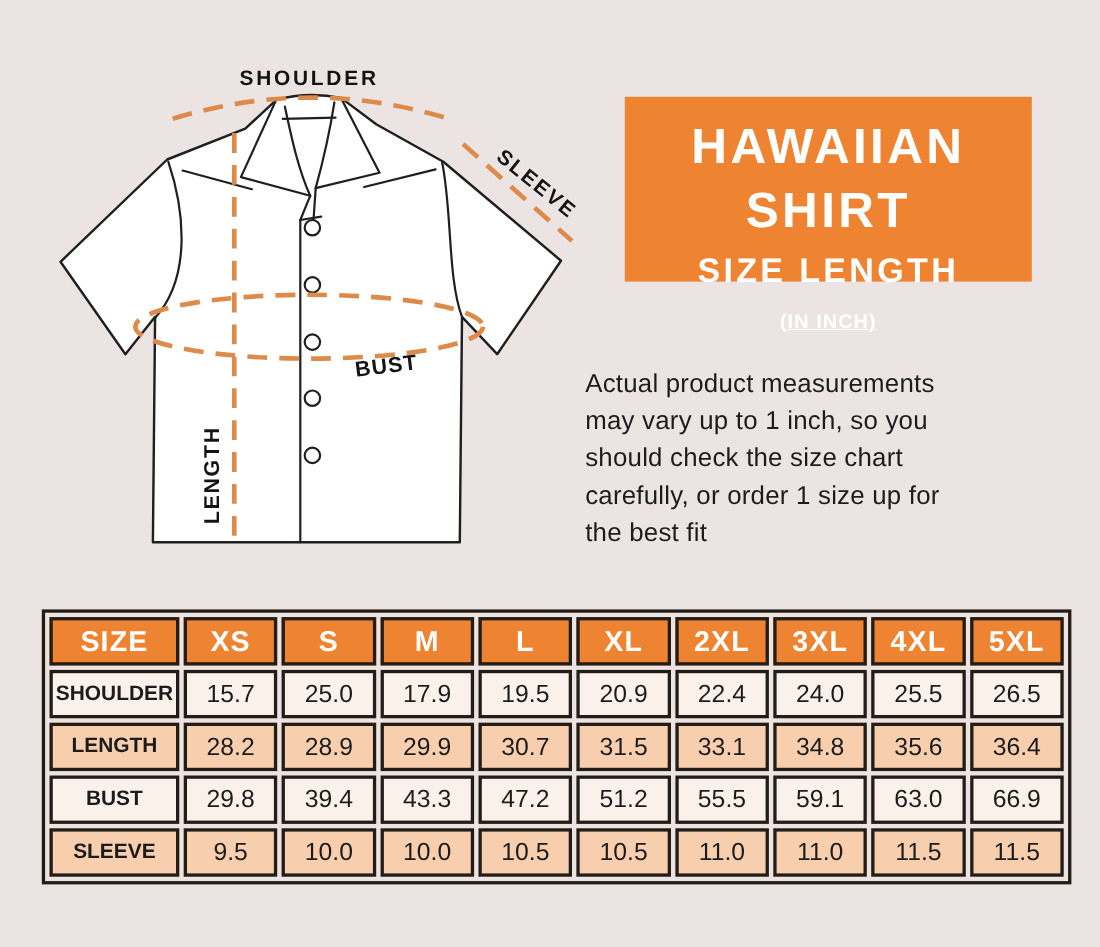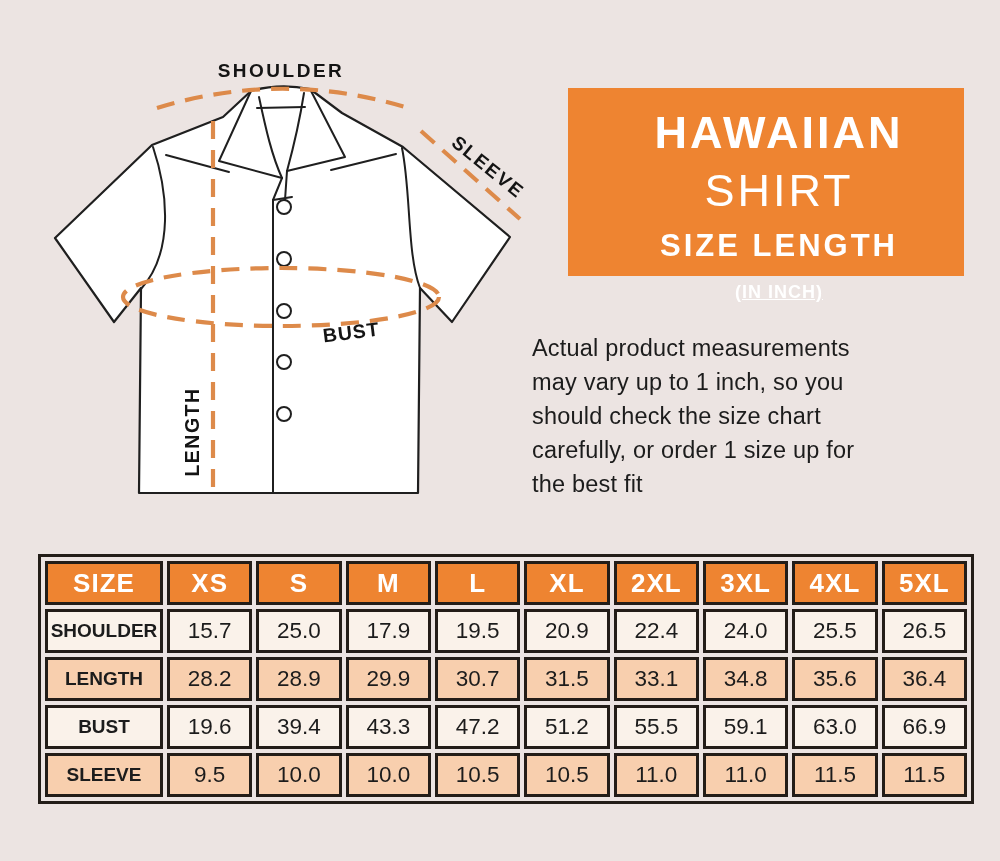--- a/index.html
+++ b/index.html
@@ -18,24 +18,24 @@
 
   
   .shirt-svg{position:absolute;left:0;top:0;}
   .outline{fill:#ffffff;stroke:#1f1f1f;stroke-width:2.2;stroke-linejoin:round;}
   .seam{fill:none;stroke:#1f1f1f;stroke-width:2;stroke-linejoin:round;stroke-linecap:round;}
   .btn{fill:#ffffff;stroke:#1f1f1f;stroke-width:2;}
   .dashline{fill:none;stroke:var(--dash);stroke-width:4.2;stroke-dasharray:18 11;}
   .diaglabel{font-family:"Liberation Sans",sans-serif;font-weight:bold;fill:#141414;}
 
   
-  .title-box{position:absolute;left:568px;top:88px;width:370px;height:188px;background:var(--orange);
-             display:flex;flex-direction:column;align-items:center;text-align:center;color:#ffffff;padding-left:26px;}
+  .title-box{position:absolute;left:568px;top:88px;width:370px;height:168px;background:var(--orange);
+             display:flex;flex-direction:column;align-items:center;text-align:center;color:#ffffff;}
   .t1{margin-top:16px;font-size:45px;font-weight:bold;line-height:58px;letter-spacing:3px;}
-  .t2{font-size:45px;font-weight:normal;line-height:58px;letter-spacing:3px;}
+  .t2{font-size:45px;font-weight:bold;line-height:58px;letter-spacing:3px;}
   .t3{margin-top:9px;font-size:31px;font-weight:bold;line-height:34px;letter-spacing:3px;}
   .t4{margin-top:16px;font-size:18px;font-weight:bold;line-height:26px;letter-spacing:1px;text-decoration:underline;}
 
   
   .desc{position:absolute;left:532px;top:331px;width:420px;font-size:23.5px;line-height:34px;
         color:var(--text);white-space:pre-line;letter-spacing:0.2px;}
 
   
   .size-table{position:absolute;left:38px;top:554px;width:930px;
               border-collapse:separate;border-spacing:4px;table-layout:fixed;
@@ -141,21 +141,21 @@
           <td class="val">29.9</td>
           <td class="val">30.7</td>
           <td class="val">31.5</td>
           <td class="val">33.1</td>
           <td class="val">34.8</td>
           <td class="val">35.6</td>
           <td class="val">36.4</td>
         </tr>
         <tr class="row-cream">
           <td class="label">BUST</td>
-          <td class="val">19.6</td>
+          <td class="val">29.8</td>
           <td class="val">39.4</td>
           <td class="val">43.3</td>
           <td class="val">47.2</td>
           <td class="val">51.2</td>
           <td class="val">55.5</td>
           <td class="val">59.1</td>
           <td class="val">63.0</td>
           <td class="val">66.9</td>
         </tr>
         <tr class="row-peach">

